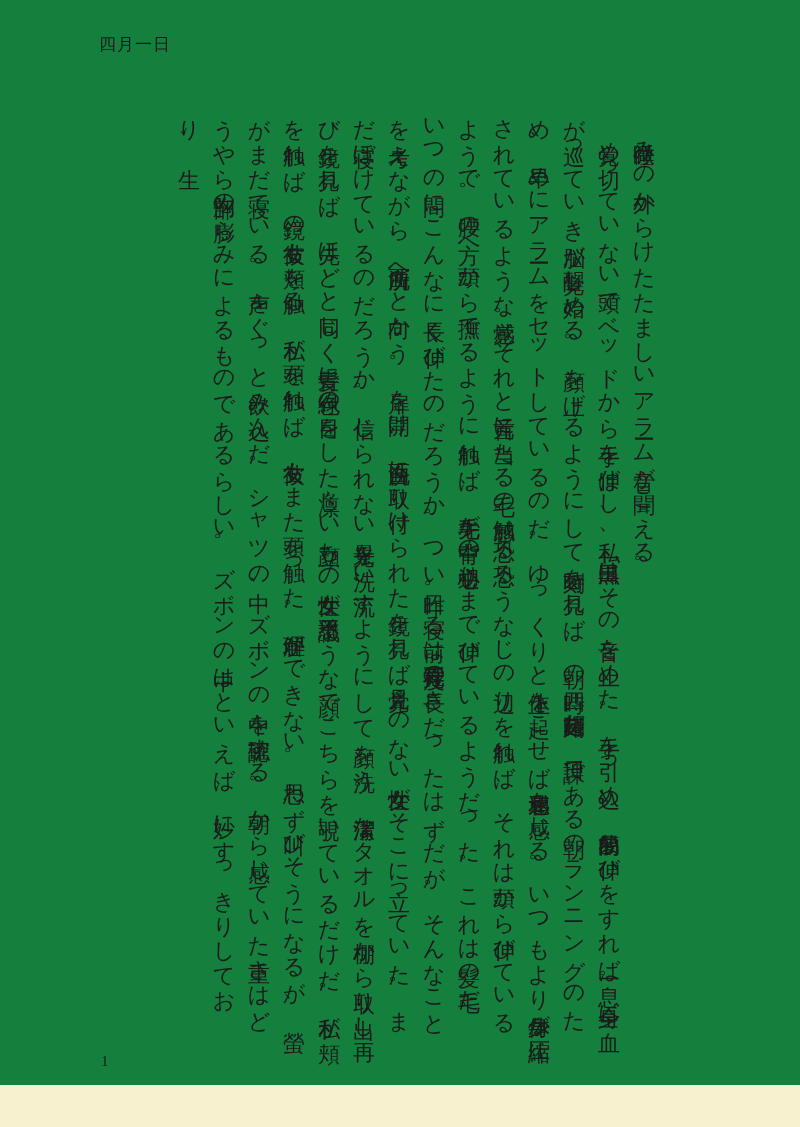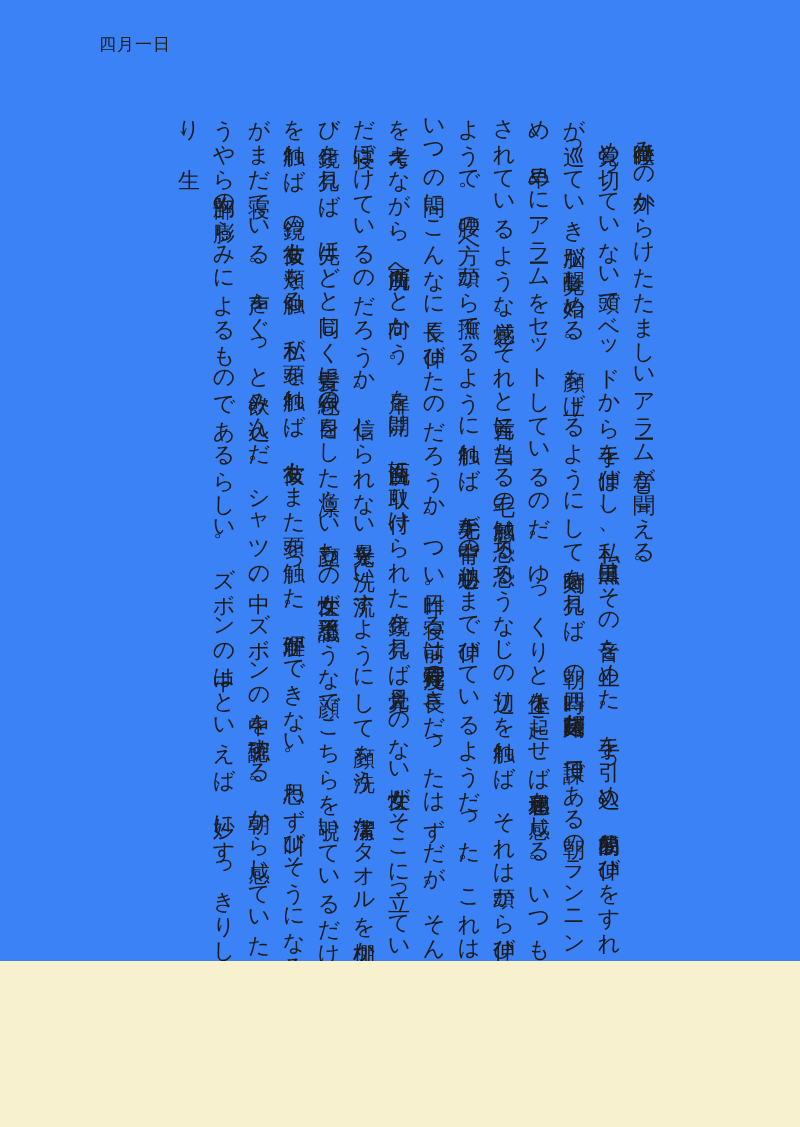--- a/index.html
+++ b/index.html
@@ -3,22 +3,22 @@
 <meta charset="utf-8">
 <style>
   html, body {
     margin: 0;
     padding: 0;
     background: #f7f1d0;
   }
   .page {
     position: relative;
     width: 800px;
-    height: 961px;
-    background: #3b82f6;
+    height: 1085px;
+    background: #15803d;
     overflow: hidden;
     font-family: "Liberation Serif", "DejaVu Serif", serif;
     color: #1b1b1b;
   }
   .header-date {
     position: absolute;
     top: 33px;
     left: 99px;
     font-size: 17px;
     letter-spacing: 1px;

